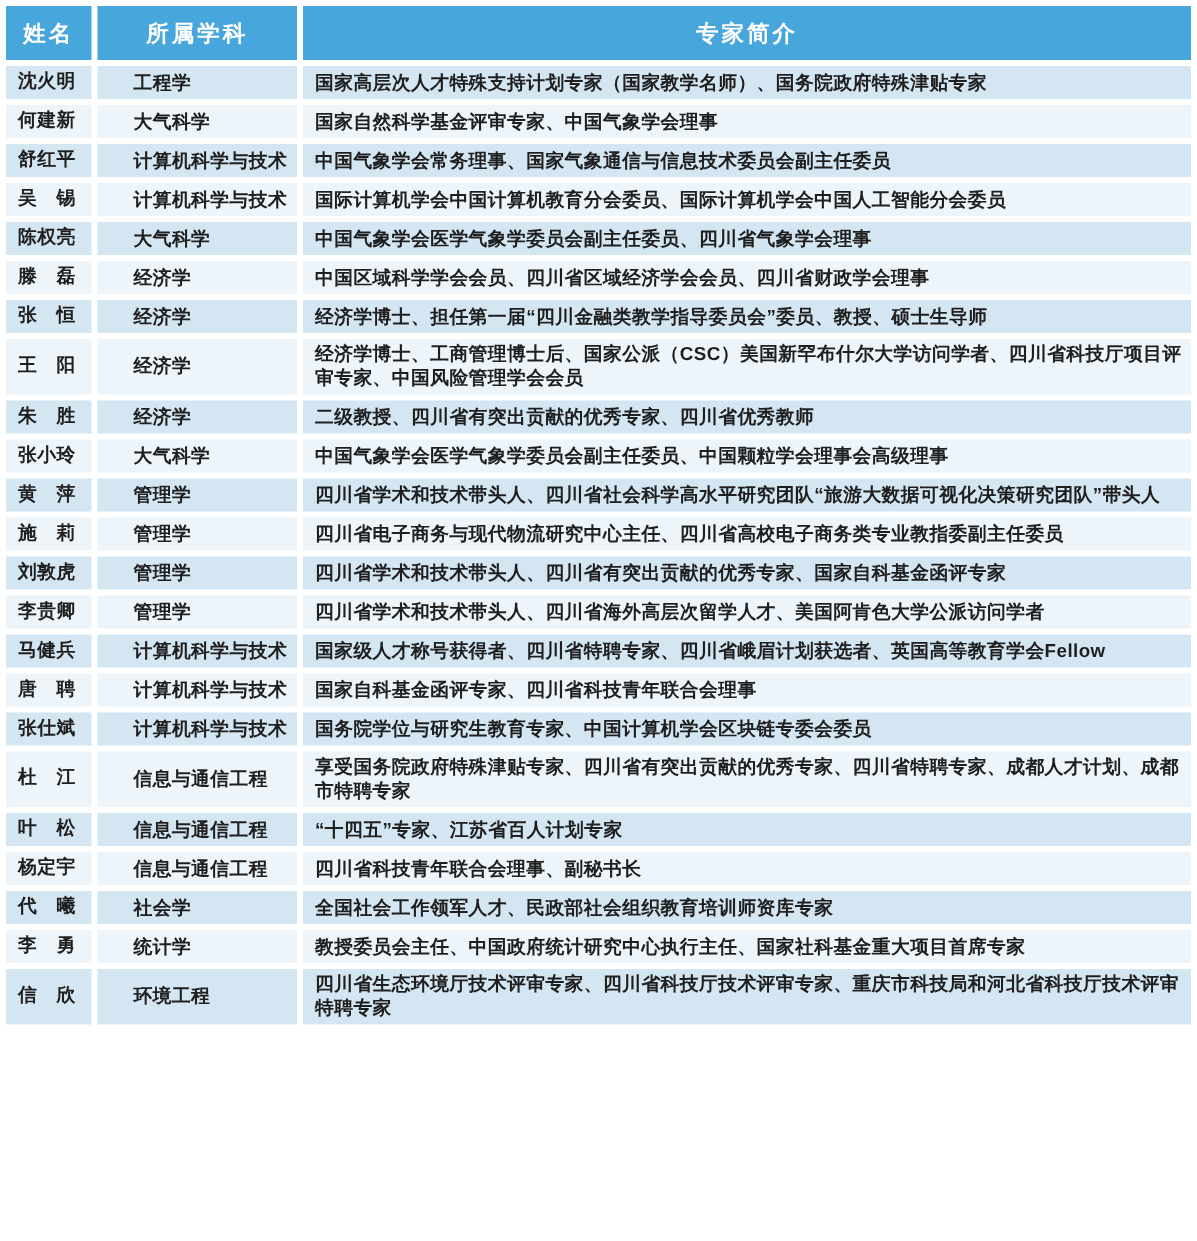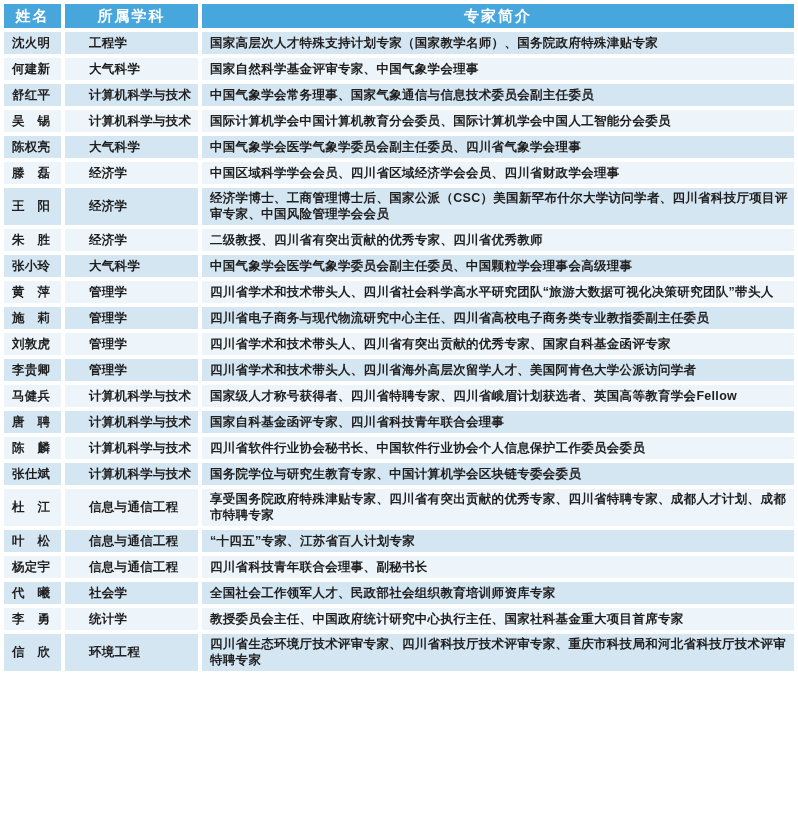--- a/index.html
+++ b/index.html
@@ -24,38 +24,38 @@
   }
   col.c-name{width:57px;}
   col.c-discipline{width:133px;}
   col.c-profile{width:auto;}
   thead th{
     background:var(--header-bg);
     color:var(--header-text);
     font-size:15px;
     font-weight:bold;
     letter-spacing:2px;
-    height:24px;
+    height:36px;
     text-align:center;
     padding:0 2px;
     vertical-align:middle;
   }
   tbody td{
     font-size:12.5px;
     font-weight:600;
     line-height:16px;
     letter-spacing:0.3px;
     padding:2px 8px 3px 8px;
     vertical-align:middle;
     height:22px;
     color:var(--body-text);
   }
   tbody tr:nth-child(odd) td{background:var(--row-odd);}
   tbody tr:nth-child(even) td{background:var(--row-even);}
-  td.col-name{white-space:nowrap;padding-left:8px;padding-right:2px;}
+  td.col-name{white-space:nowrap;padding-left:8px;padding-right:2px;font-family:Liberation Mono, monospace;}
   td.col-discipline{padding-left:24px;padding-right:2px;}
   td.col-profile{padding-left:8px;padding-right:6px;}
 </style>
 </head>
 <body>
 
 <table class="experts">
   <colgroup>
     <col class="c-name">
     <col class="c-discipline">
@@ -93,20 +93,25 @@
         <td class="col-name">陈权亮</td>
         <td class="col-discipline">大气科学</td>
         <td class="col-profile">中国气象学会医学气象学委员会副主任委员、四川省气象学会理事</td>
       </tr>
       <tr>
         <td class="col-name">滕　磊</td>
         <td class="col-discipline">经济学</td>
         <td class="col-profile">中国区域科学学会会员、四川省区域经济学会会员、四川省财政学会理事</td>
       </tr>
       <tr>
+        <td class="col-name">张　恒</td>
+        <td class="col-discipline">经济学</td>
+        <td class="col-profile">经济学博士、担任第一届“四川金融类教学指导委员会”委员、教授、硕士生导师</td>
+      </tr>
+      <tr>
         <td class="col-name">王　阳</td>
         <td class="col-discipline">经济学</td>
         <td class="col-profile">经济学博士、工商管理博士后、国家公派（CSC）美国新罕布什尔大学访问学者、四川省科技厅项目评审专家、中国风险管理学会会员</td>
       </tr>
       <tr>
         <td class="col-name">朱　胜</td>
         <td class="col-discipline">经济学</td>
         <td class="col-profile">二级教授、四川省有突出贡献的优秀专家、四川省优秀教师</td>
       </tr>
       <tr>
@@ -138,25 +143,20 @@
         <td class="col-name">马健兵</td>
         <td class="col-discipline">计算机科学与技术</td>
         <td class="col-profile">国家级人才称号获得者、四川省特聘专家、四川省峨眉计划获选者、英国高等教育学会Fellow</td>
       </tr>
       <tr>
         <td class="col-name">唐　聘</td>
         <td class="col-discipline">计算机科学与技术</td>
         <td class="col-profile">国家自科基金函评专家、四川省科技青年联合会理事</td>
       </tr>
       <tr>
-        <td class="col-name">陈　麟</td>
-        <td class="col-discipline">计算机科学与技术</td>
-        <td class="col-profile">四川省软件行业协会秘书长、中国软件行业协会个人信息保护工作委员会委员</td>
-      </tr>
-      <tr>
         <td class="col-name">张仕斌</td>
         <td class="col-discipline">计算机科学与技术</td>
         <td class="col-profile">国务院学位与研究生教育专家、中国计算机学会区块链专委会委员</td>
       </tr>
       <tr>
         <td class="col-name">杜　江</td>
         <td class="col-discipline">信息与通信工程</td>
         <td class="col-profile">享受国务院政府特殊津贴专家、四川省有突出贡献的优秀专家、四川省特聘专家、成都人才计划、成都市特聘专家</td>
       </tr>
       <tr>

